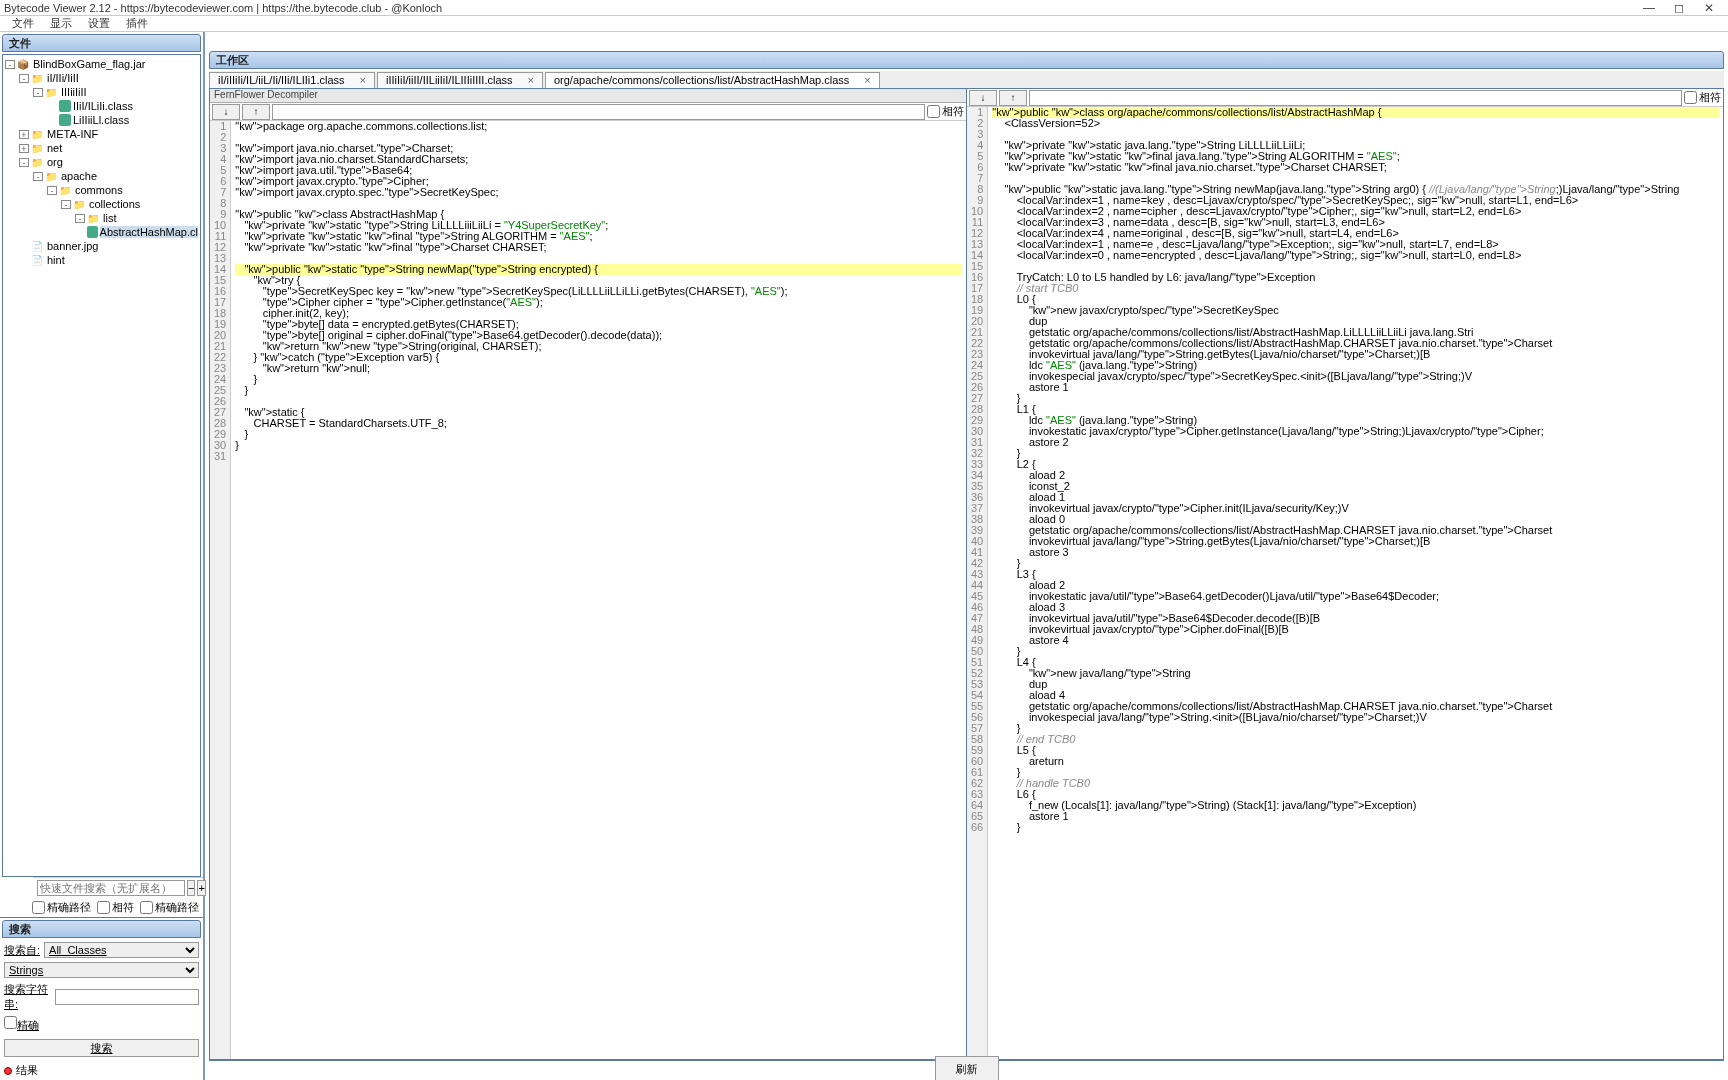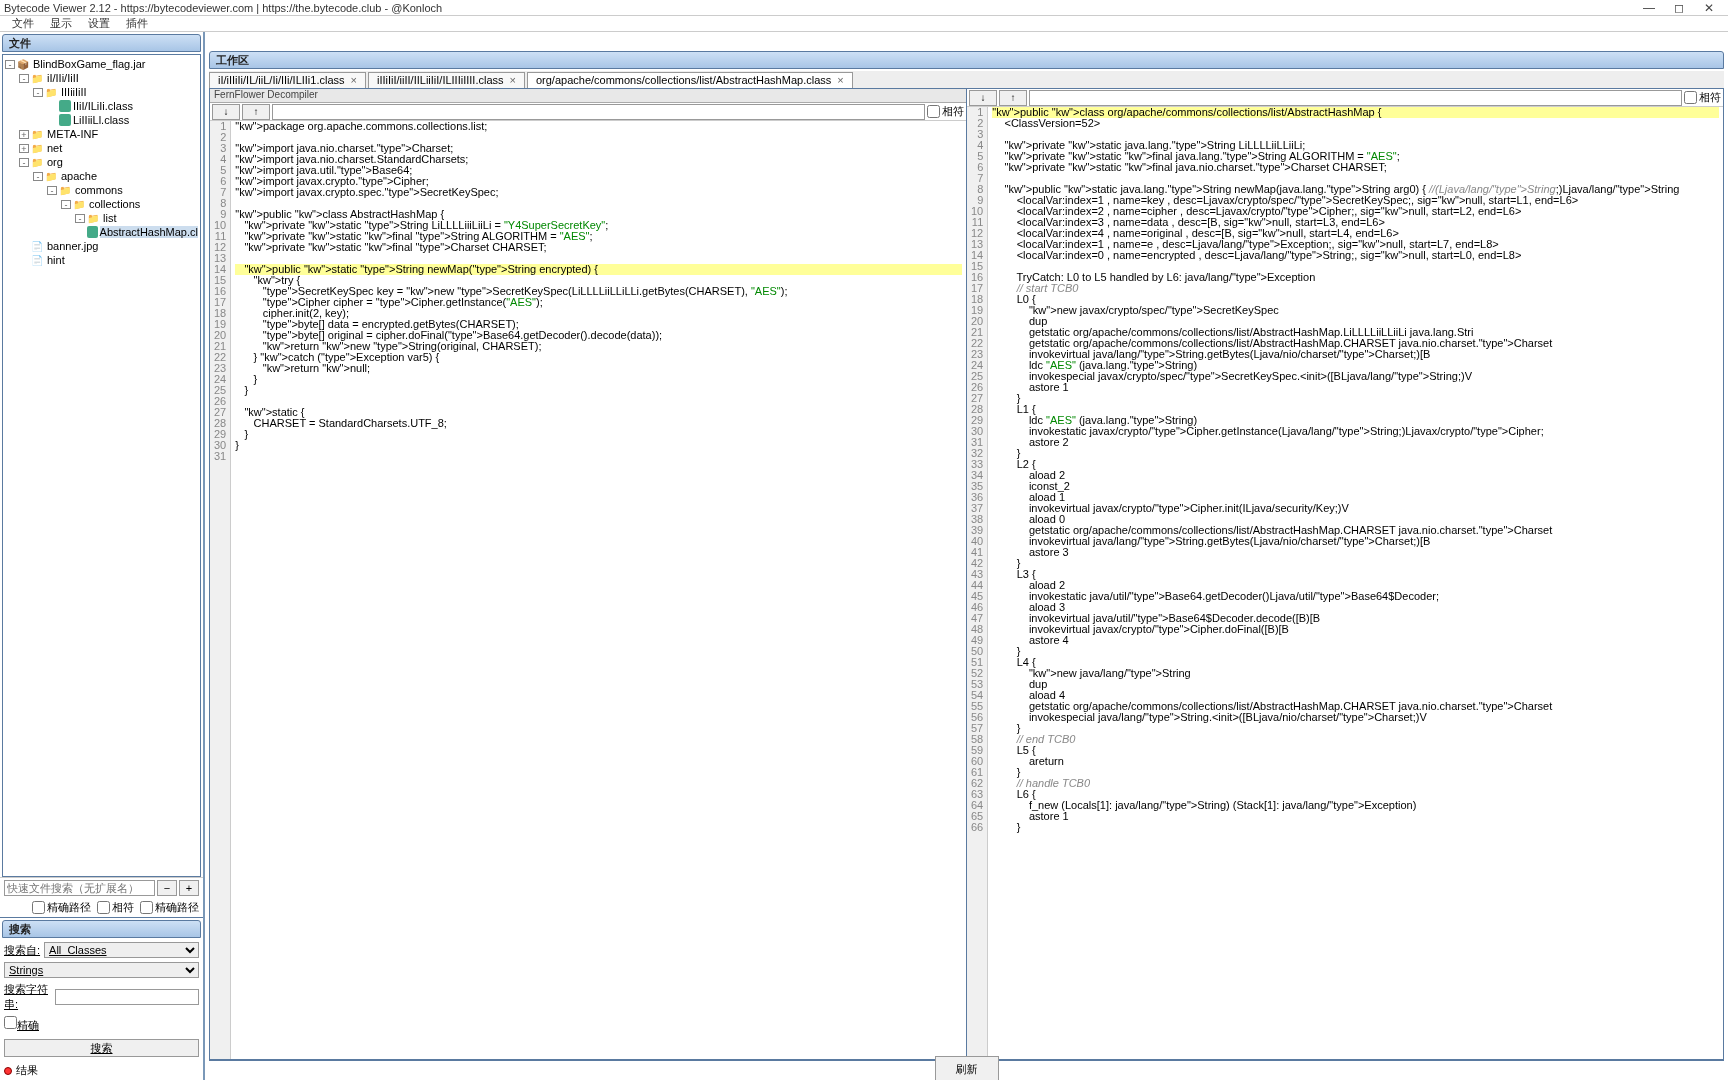--- a/index.html
+++ b/index.html
@@ -17,34 +17,34 @@
 .tree-node { display: flex; align-items: center; height: 14px; white-space: nowrap; cursor: pointer; }
 .tree-indent { display: inline-block; }
 .tree-toggle { width: 10px; text-align: center; color: #666; font-size: 9px; border: 1px solid #888; line-height: 8px; height: 9px; margin-right: 2px; }
 .tree-icon { width: 14px; height: 12px; margin-right: 2px; display: inline-flex; align-items: center; justify-content: center; }
 .folder-icon::before { content: "📁"; font-size: 10px; }
 .file-icon::before { content: "📄"; font-size: 10px; }
 .jar-icon::before { content: "📦"; font-size: 10px; }
 .class-icon { width:12px; height:12px; background:#4a8; border-radius:2px; display:inline-block; margin-right:2px; }
 .tree-label { color: #000; }
 .tree-label.selected { background: #cde; }
-.search-row { display: flex; align-items: center; padding: 2px 4px; border-top: 1px solid #ccc; }
+.search-row { display: flex; align-items: center; padding: 2px 4px; border-top: 1px solid #ccc; margin-left: 33px; }
 .search-row input[type="text"] { flex: 1; border: 1px solid #999; height: 16px; padding: 0 2px; }
 .search-row .btn { width: 20px; height: 16px; border: 1px solid #999; margin-left: 2px; text-align: center; line-height: 14px; cursor: pointer; background: #f0f0f0; }
 .checkbox-row { display: flex; padding: 2px 4px; gap: 6px; justify-content: flex-end; }
 .checkbox-row label { display: flex; align-items: center; gap: 2px; }
 .search-panel { border-top: 1px solid #5a7aa0; }
 .search-panel .row { display: flex; align-items: center; padding: 2px 4px; gap: 4px; text-decoration: underline; }
 .search-panel select, .search-panel input[type="text"] { flex: 1; border: 1px solid #999; height: 16px; }
 .search-panel .search-btn { width: 100%; height: 18px; border: 1px solid #999; background: #f0f0f0; margin: 2px 0; cursor: pointer; }
 .results-label { padding: 2px 4px; display: flex; align-items: center; gap: 4px; }
 .results-dot { width: 8px; height: 8px; background: #f33; border-radius: 50%; border: 1px solid #800; }
 .workspace-header { height: 18px; background: linear-gradient(#cde0f5, #a8c5e6); border: 1px solid #5a7aa0; display: flex; align-items: center; padding: 0 6px; color: #222; font-weight: bold; border-radius: 3px 3px 0 0; margin: 2px 4px 0 4px; }
 .tabs { height: 18px; display: flex; align-items: center; border-bottom: 1px solid #5a7aa0; margin: 2px 4px 0 4px; background: #eee; }
-.tab { height: 16px; padding: 0 8px; border: 1px solid #999; border-bottom: none; margin-right: 2px; display: flex; align-items: center; gap: 6px; background: #f8f8f8; cursor: pointer; font-family: monospace; font-size: 10px; text-align: center; }
+.tab { height: 16px; padding: 0 8px; border: 1px solid #999; border-bottom: none; margin-right: 2px; display: flex; align-items: center; gap: 15px; background: #f8f8f8; cursor: pointer; font-family: monospace; font-size: 10px; text-align: center; }
 .tab.active { background: #fff; }
 .tab .close { color: #666; cursor: pointer; }
 .code-split { flex: 1; display: flex; margin: 0 4px; border: 1px solid #5a7aa0; border-top: none; overflow: hidden; }
 .code-panel { flex: 1; display: flex; flex-direction: column; border-right: 1px solid #5a7aa0; overflow: hidden; }
 .code-panel:last-child { border-right: none; }
 .code-panel-header { height: 14px; background: #e8e8e8; border-bottom: 1px solid #aaa; padding: 0 4px; font-size: 10px; color: #444; }
 .code-toolbar { height: 18px; display: flex; align-items: center; border-bottom: 1px solid #ccc; padding: 0 2px; gap: 2px; }
 .code-toolbar .tb-btn { width: 28px; height: 16px; border: 1px solid #999; background: #f0f0f0; text-align: center; line-height: 14px; cursor: pointer; font-size: 10px; }
 .code-toolbar .tb-input { flex: 1; border: 1px solid #999; height: 16px; }
 .code-toolbar .tb-chk { display: flex; align-items: center; gap: 2px; font-size: 10px; }

